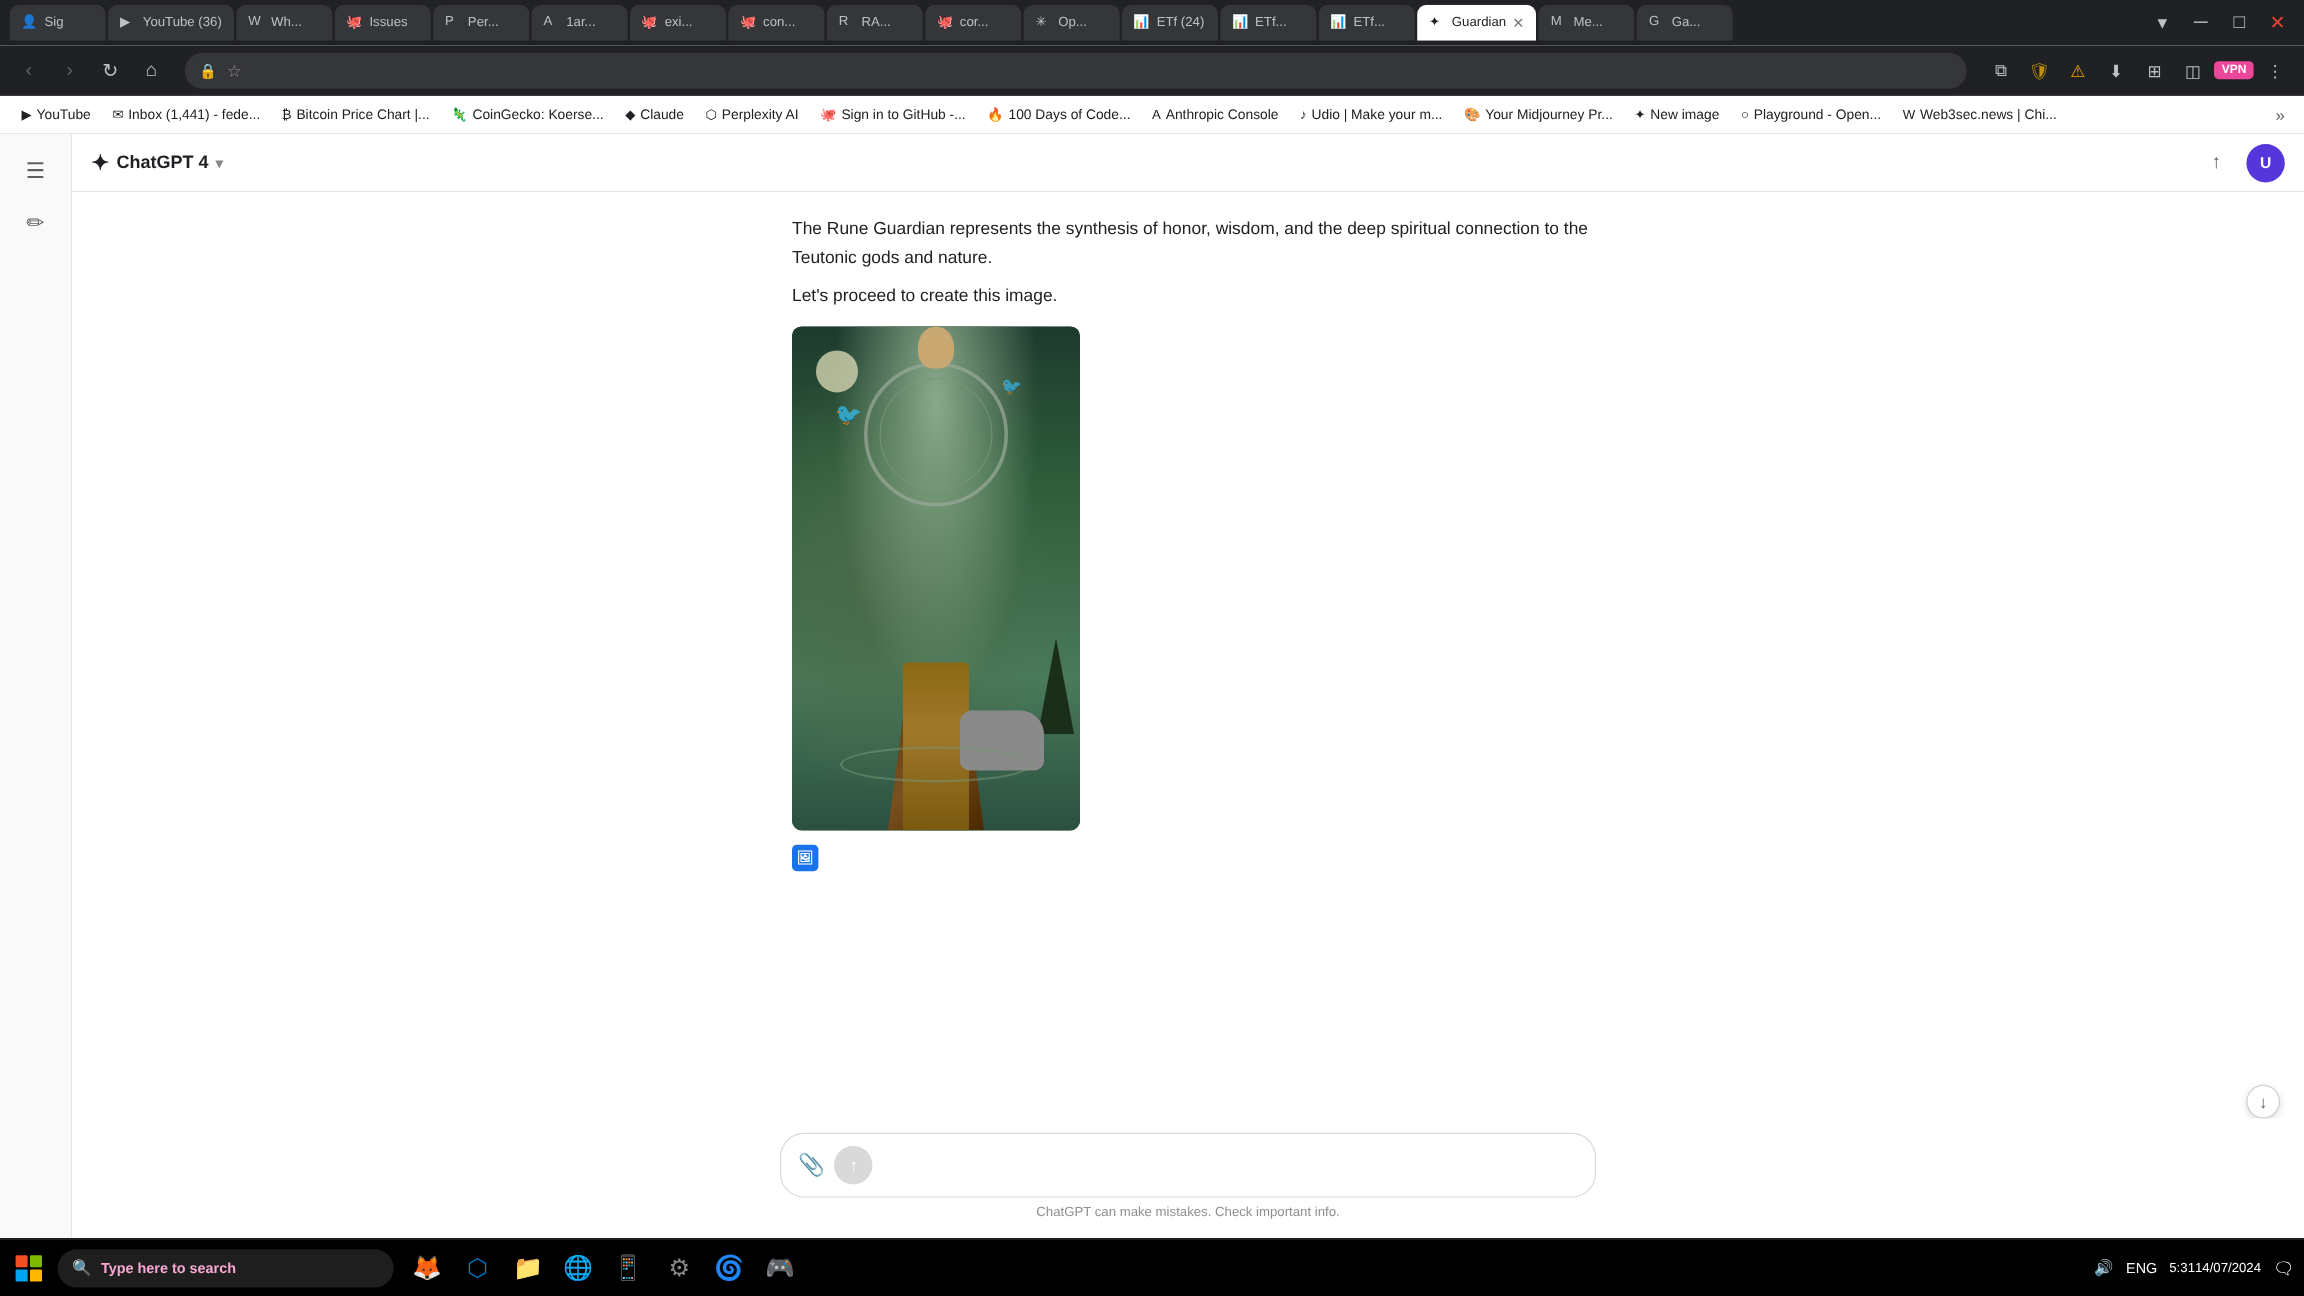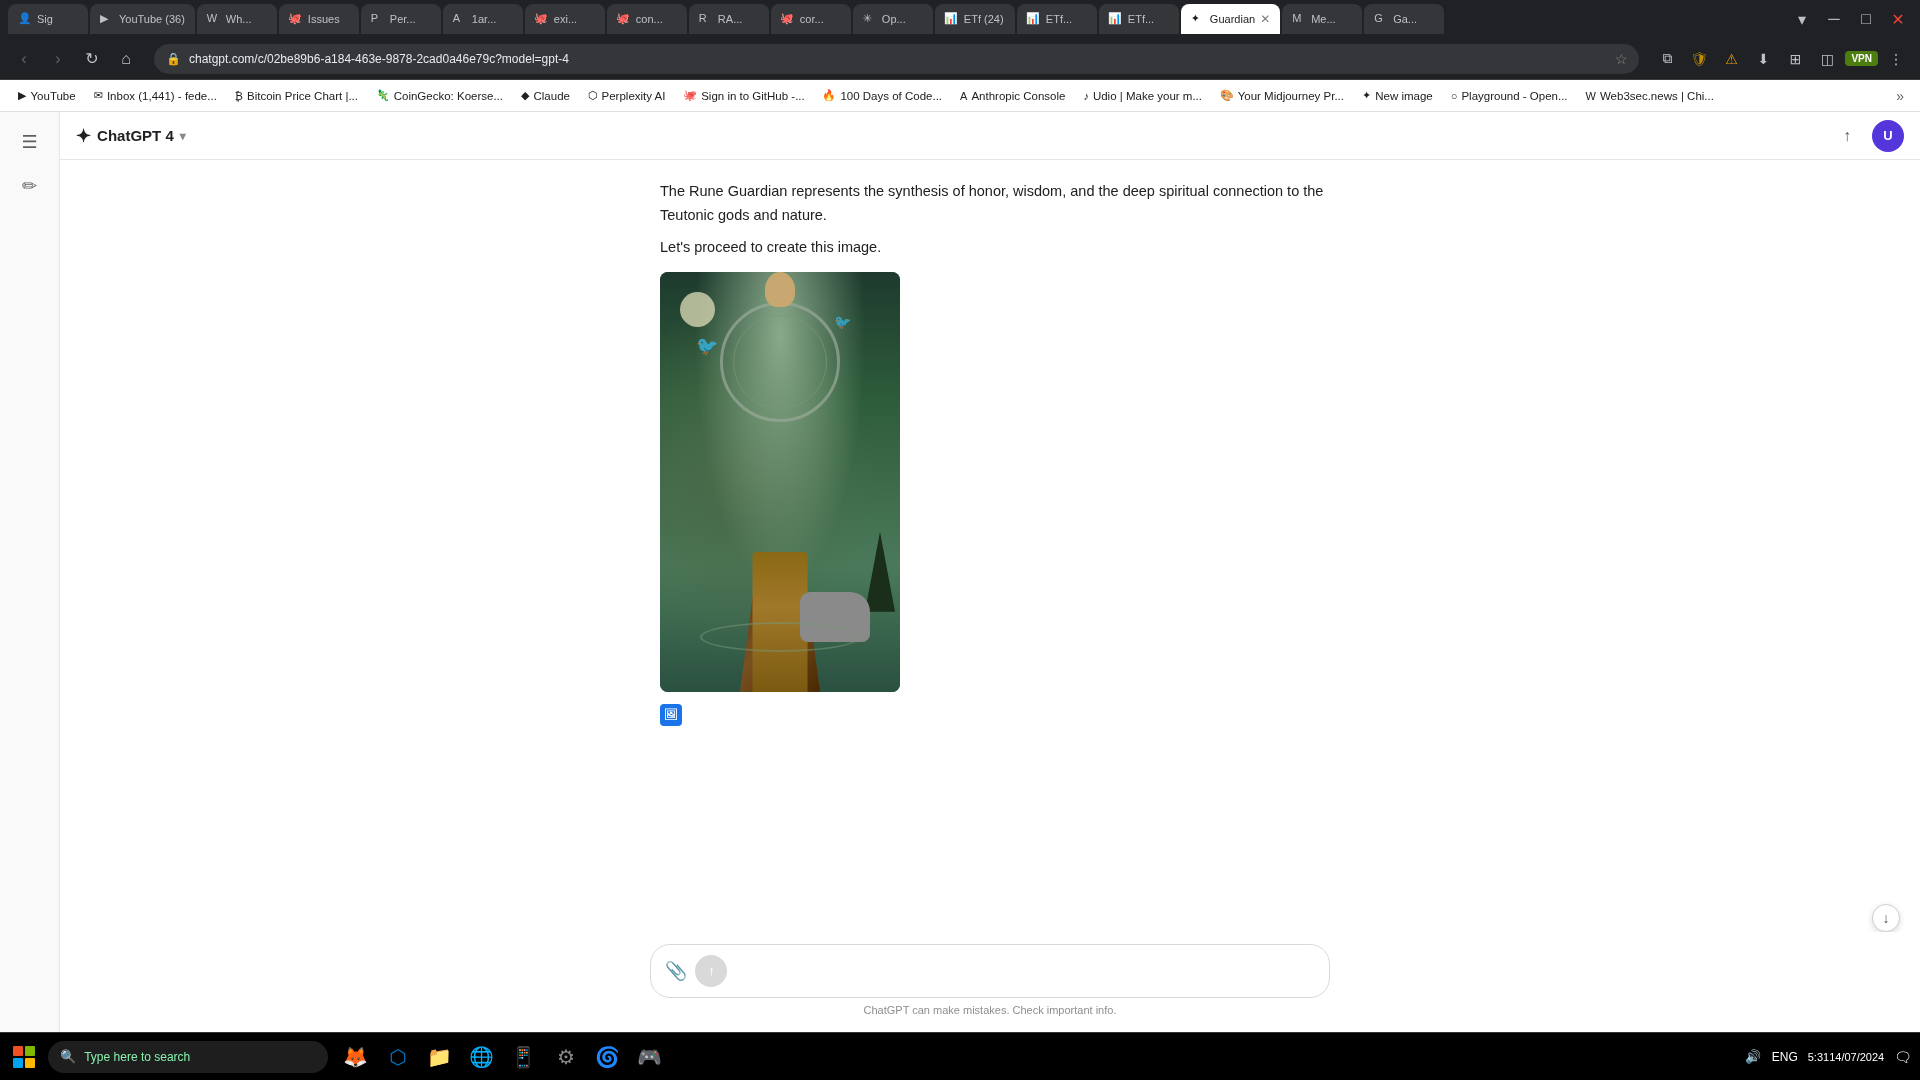--- a/index.html
+++ b/index.html
@@ -84,21 +84,21 @@
     .toolbar-right { display: flex; align-items: center; gap: 4px; }
     .toolbar-right-btn {
       width: 28px; height: 28px;
       display: flex; align-items: center; justify-content: center;
       border-radius: 4px;
       color: #bdc1c6;
       font-size: 14px;
       cursor: pointer;
     }
     .vpn-badge {
-      background: #4d7c0f;
+      background: #ec4899;
       color: white;
       font-size: 10px;
       padding: 2px 6px;
       border-radius: 4px;
       font-weight: bold;
     }
 
     
     .bookmarks-bar {
       display: flex;
@@ -475,21 +475,21 @@
       align-items: center;
       background: #1e1e1e;
       border-radius: 20px;
       height: 32px;
       padding: 0 12px;
       margin-left: 8px;
       width: 280px;
       gap: 8px;
     }
     .taskbar-search-icon { color: #aaa; font-size: 13px; }
-    .taskbar-search-text { color: #86efac; font-size: 12px; }
+    .taskbar-search-text { color: #f9a8d4; font-size: 12px; font-weight: bold; }
     .taskbar-apps {
       display: flex;
       align-items: center;
       gap: 6px;
       margin-left: 10px;
     }
     .taskbar-app {
       width: 36px; height: 36px;
       display: flex; align-items: center; justify-content: center;
       border-radius: 4px;
@@ -624,21 +624,20 @@
   </div>
 </div>
 
 <div class="toolbar">
   <div class="nav-btn disabled">‹</div>
   <div class="nav-btn disabled">›</div>
   <div class="nav-btn">↻</div>
   <div class="nav-btn">⌂</div>
   <div class="address-bar">
     <span style="color:#8e8e8e;font-size:12px;">🔒</span>
-    <span class="address-bar-url">chatgpt.com/c/02be89b6-a184-463e-9878-2cad0a46e79c?model=gpt-4</span>
     <span style="color:#8e8e8e;font-size:14px;">☆</span>
   </div>
   <div class="toolbar-right">
     <div class="toolbar-right-btn">⧉</div>
     <div class="toolbar-right-btn" style="color:#c09000;">🛡</div>
     <div class="toolbar-right-btn" style="color:#f0a000;">⚠</div>
     <div class="toolbar-right-btn">⬇</div>
     <div class="toolbar-right-btn">⊞</div>
     <div class="toolbar-right-btn">◫</div>
     <div class="vpn-badge">VPN</div>

